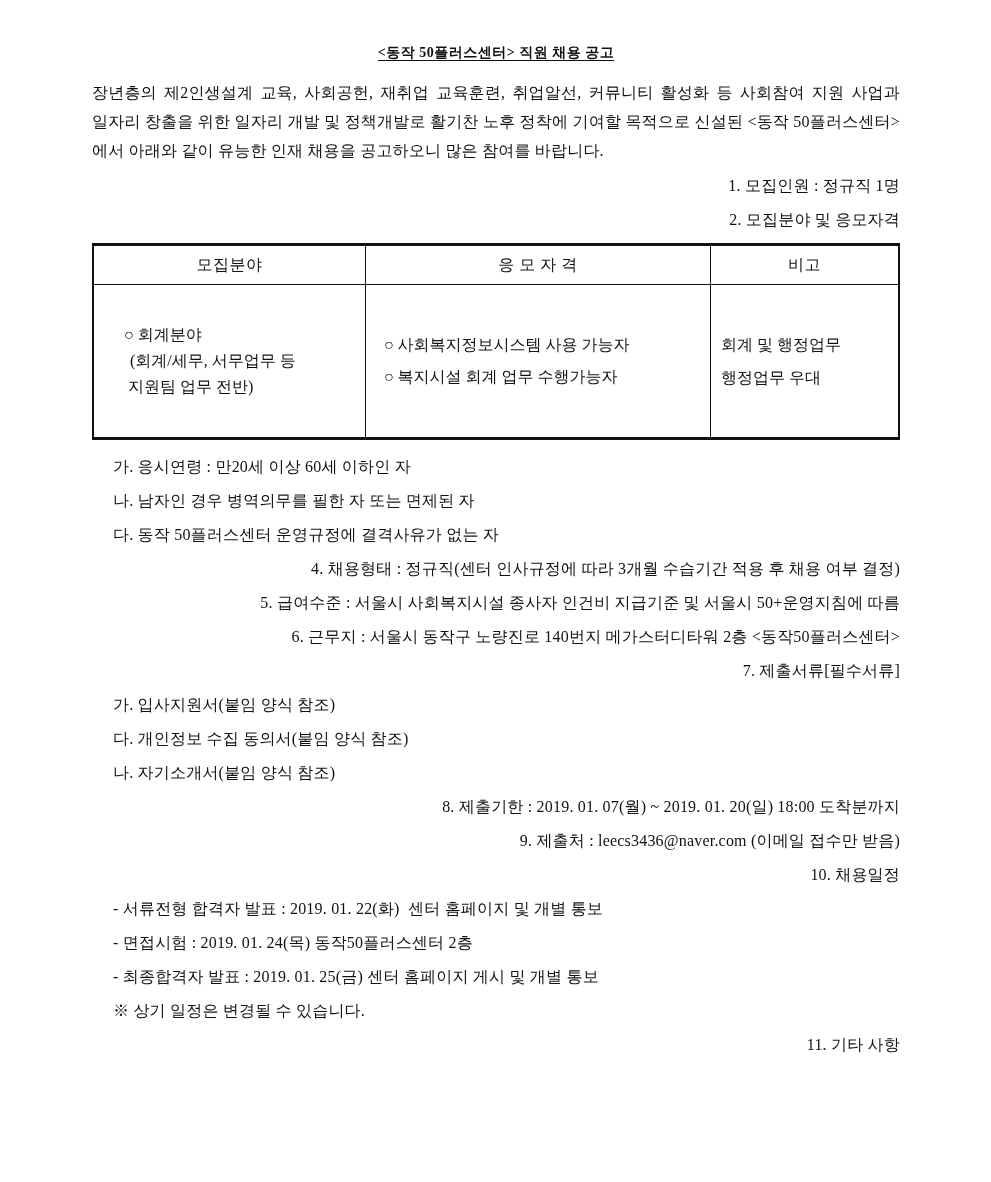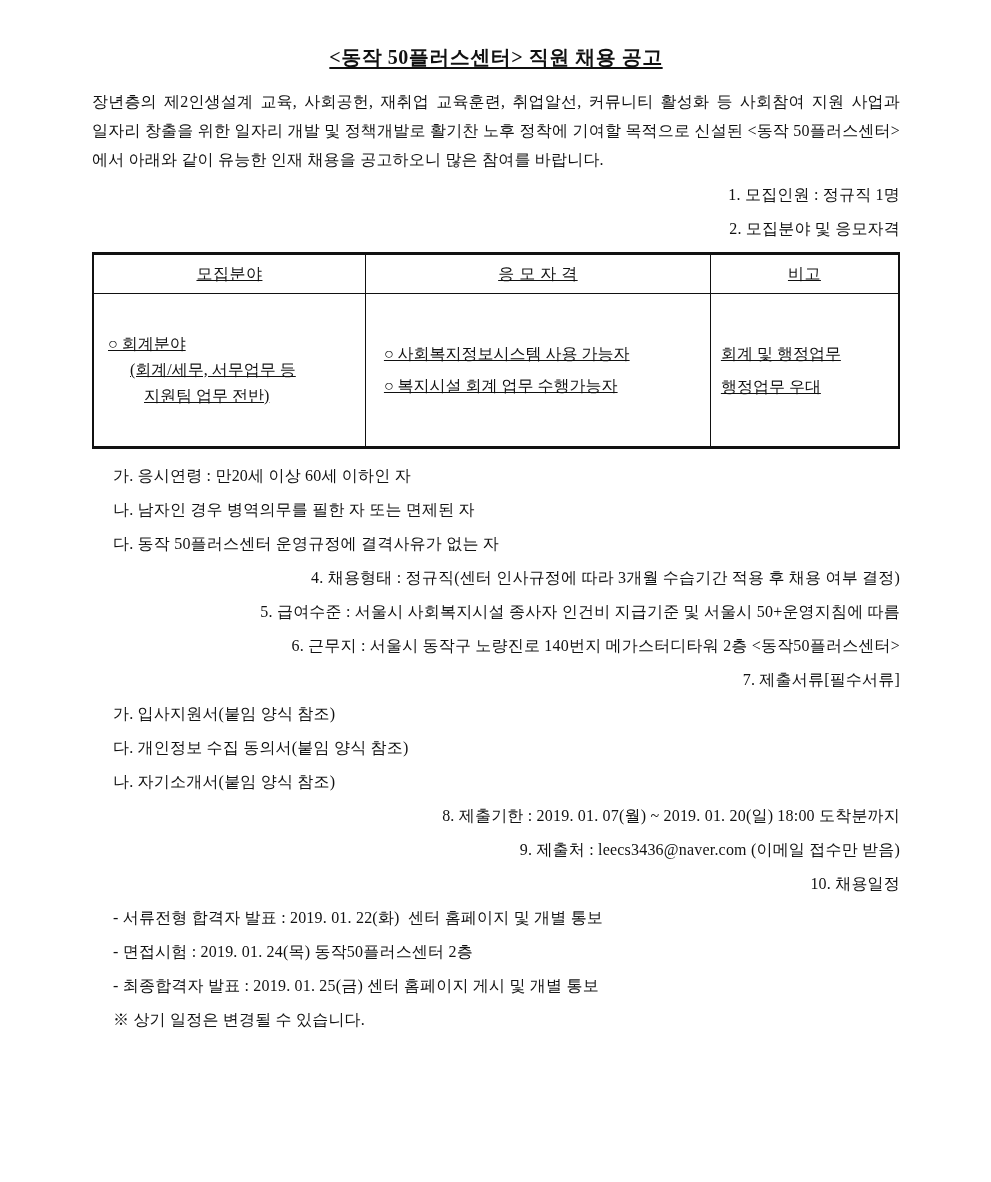--- a/index.html
+++ b/index.html
@@ -15,21 +15,21 @@
     background: #ffffff;
     box-sizing: border-box;
     padding: 44px 91px 0 92px;
     font-family: "Liberation Serif", "DejaVu Serif", serif;
     color: #111111;
     overflow: hidden;
   }
   .doc-title {
     margin: 0 0 16px 0;
     text-align: center;
-    font-size: 20px;
+    font-size: 14px;
     font-weight: bold;
     letter-spacing: 0.5px;
     text-decoration: underline;
     text-underline-offset: 3px;
   }
   .intro {
     margin: 0 0 10px 0;
     font-size: 16px;
     line-height: 29px;
     text-align: justify;
@@ -44,21 +44,20 @@
     letter-spacing: 0.2px;
   }
   .indent-0 { padding-left: 0; text-align: right; }
   .indent-1 { padding-left: 21px; }
 
   table.recruit {
     width: 100%;
     border-collapse: collapse;
     margin: 12px 0 16px 0;
     table-layout: fixed;
-    text-decoration: underline;
   }
   table.recruit, table.recruit td, table.recruit th {
     border: 1px solid #111111;
   }
   table.recruit {
     border: 2px solid #111111;
     border-top-width: 3px;
     border-bottom-width: 3px;
   }
   table.recruit th {
@@ -73,23 +72,23 @@
     height: 140px;
     font-size: 16px;
     vertical-align: middle;
     padding: 6px 6px 6px 0;
   }
   .col-field { width: 33.8%; }
   .col-qual  { width: 42.8%; }
   .col-note  { width: 23.4%; }
 
   .cell-line { white-space: pre-wrap; line-height: 22px; }
-  td.field .cell-line       { padding-left: 14px; margin: 4px 0; }
+  td.field .cell-line       { padding-left: 30px; margin: 4px 0; }
   td.field .cell-line.sub1  { padding-left: 36px; }
-  td.field .cell-line.sub2  { padding-left: 50px; }
+  td.field .cell-line.sub2  { padding-left: 34px; }
   td.qual  .cell-line       { padding-left: 18px; margin: 10px 0; }
   td.note  .cell-line       { padding-left: 10px; margin: 11px 0; }
 </style>
 </head>
 <body>
 
 <div class="page">
 
   <h1 class="doc-title">&lt;동작 50플러스센터&gt; 직원 채용 공고</h1>
 
@@ -143,15 +142,16 @@
       <div class="line indent-1">가. 입사지원서(붙임 양식 참조)</div>
       <div class="line indent-1">다. 개인정보 수집 동의서(붙임 양식 참조)</div>
       <div class="line indent-1">나. 자기소개서(붙임 양식 참조)</div>
       <div class="line indent-0">8. 제출기한 : 2019. 01. 07(월) ~ 2019. 01. 20(일) 18:00 도착분까지</div>
       <div class="line indent-0">9. 제출처 : leecs3436@naver.com (이메일 접수만 받음)</div>
       <div class="line indent-0">10. 채용일정</div>
       <div class="line indent-1">- 서류전형 합격자 발표 : 2019. 01. 22(화)  센터 홈페이지 및 개별 통보</div>
       <div class="line indent-1">- 면접시험 : 2019. 01. 24(목) 동작50플러스센터 2층</div>
       <div class="line indent-1">- 최종합격자 발표 : 2019. 01. 25(금) 센터 홈페이지 게시 및 개별 통보</div>
       <div class="line indent-1">※ 상기 일정은 변경될 수 있습니다.</div>
+      <div class="line indent-0">11. 기타 사항</div>
     </div>
 
 </div>
 
 </body></html>

